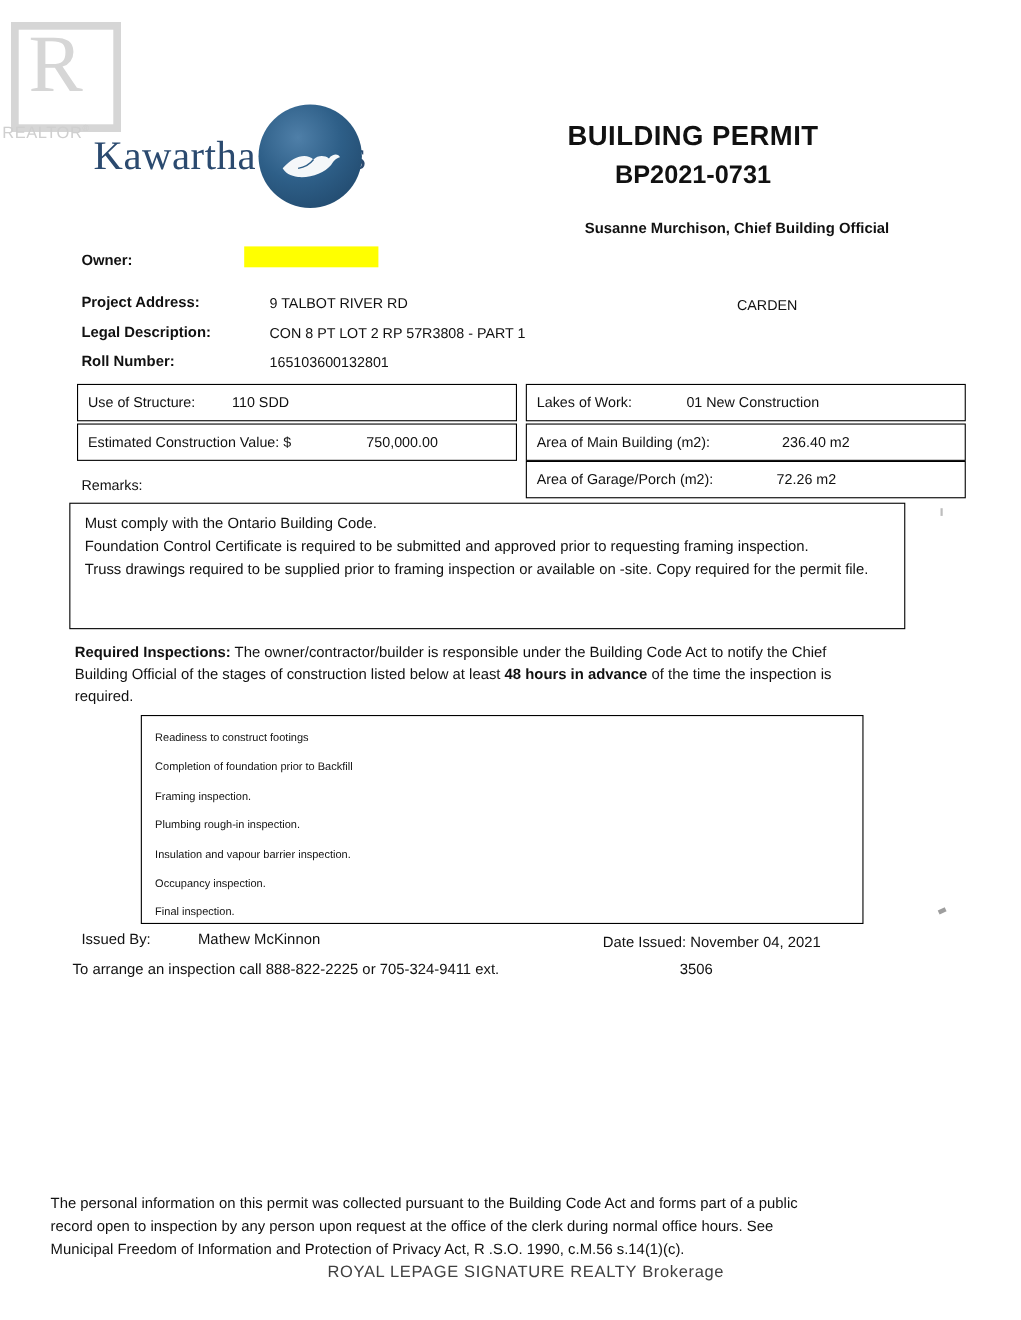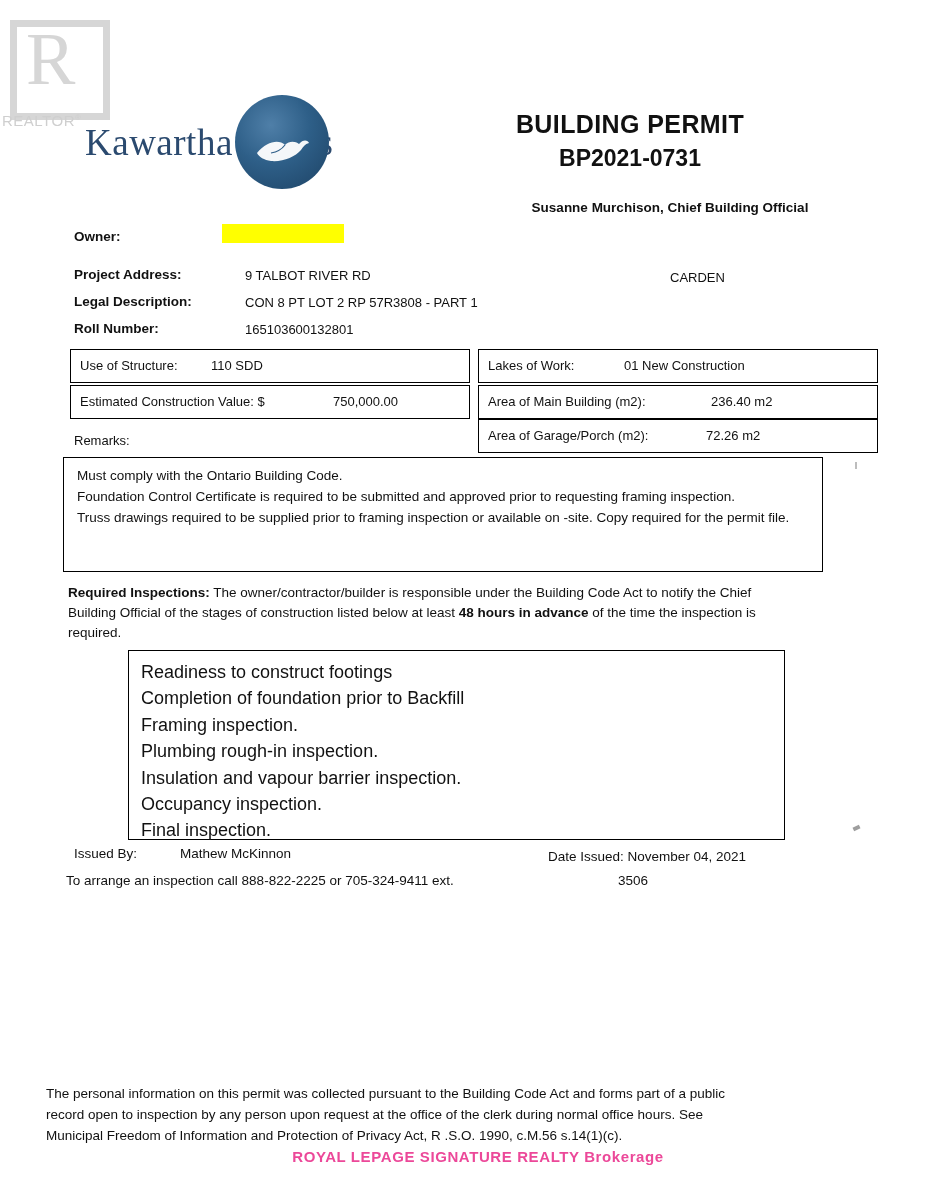--- a/index.html
+++ b/index.html
@@ -208,21 +208,21 @@
     height: 190px;
     border: 1px solid #000000;
     box-sizing: border-box;
   }
   .insp-inner {
     position: absolute;
     left: 12px;
     top: 8px;
   }
   .insp-inner div {
-    font-size: 18px;
+    font-size: 10px;
     line-height: 26.4px;
   }
 
   
   .issued-lbl { position: absolute; left: 74px; top: 846px; font-size: 13.5px; }
   .issued-val { position: absolute; left: 180px; top: 846px; font-size: 13.5px; }
   .date-issued { position: absolute; left: 548px; top: 849px; font-size: 13.5px; }
   .arrange { position: absolute; left: 66px; top: 873px; font-size: 13.5px; }
   .ext-num { position: absolute; left: 618px; top: 873px; font-size: 13.5px; }
 
@@ -237,22 +237,22 @@
   }
 
   .brokerage-wm {
     position: absolute;
     left: 278px;
     top: 1148px;
     width: 400px;
     text-align: center;
     font-size: 15px;
     letter-spacing: 0.6px;
-    color: #ec4899;
-    font-weight: bold;
+    color: #404040;
+    font-weight: normal;
     user-select: none;
   }
 
   .speck1 {
     position: absolute;
     left: 855px; top: 462px;
     width: 2px; height: 7px;
     background: #bdbdbd;
   }
   .speck2 {

